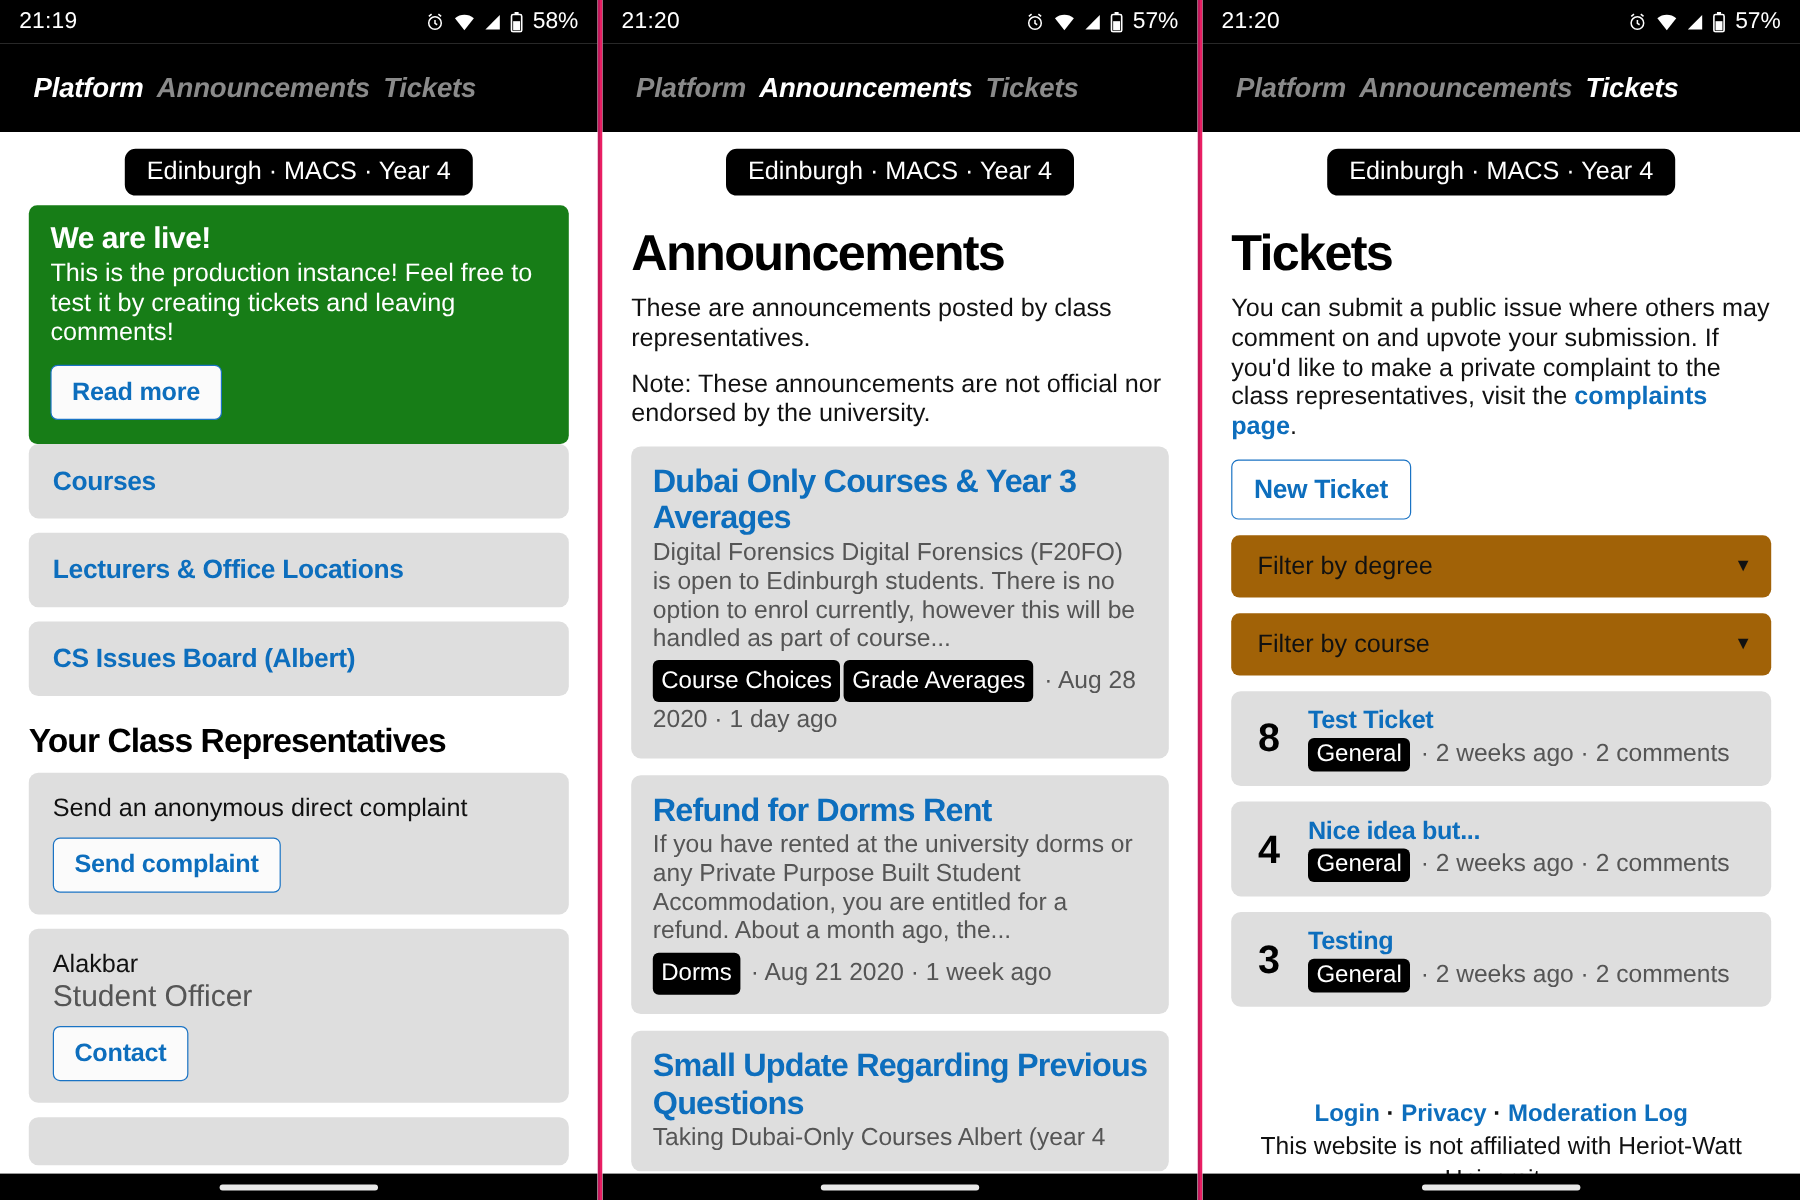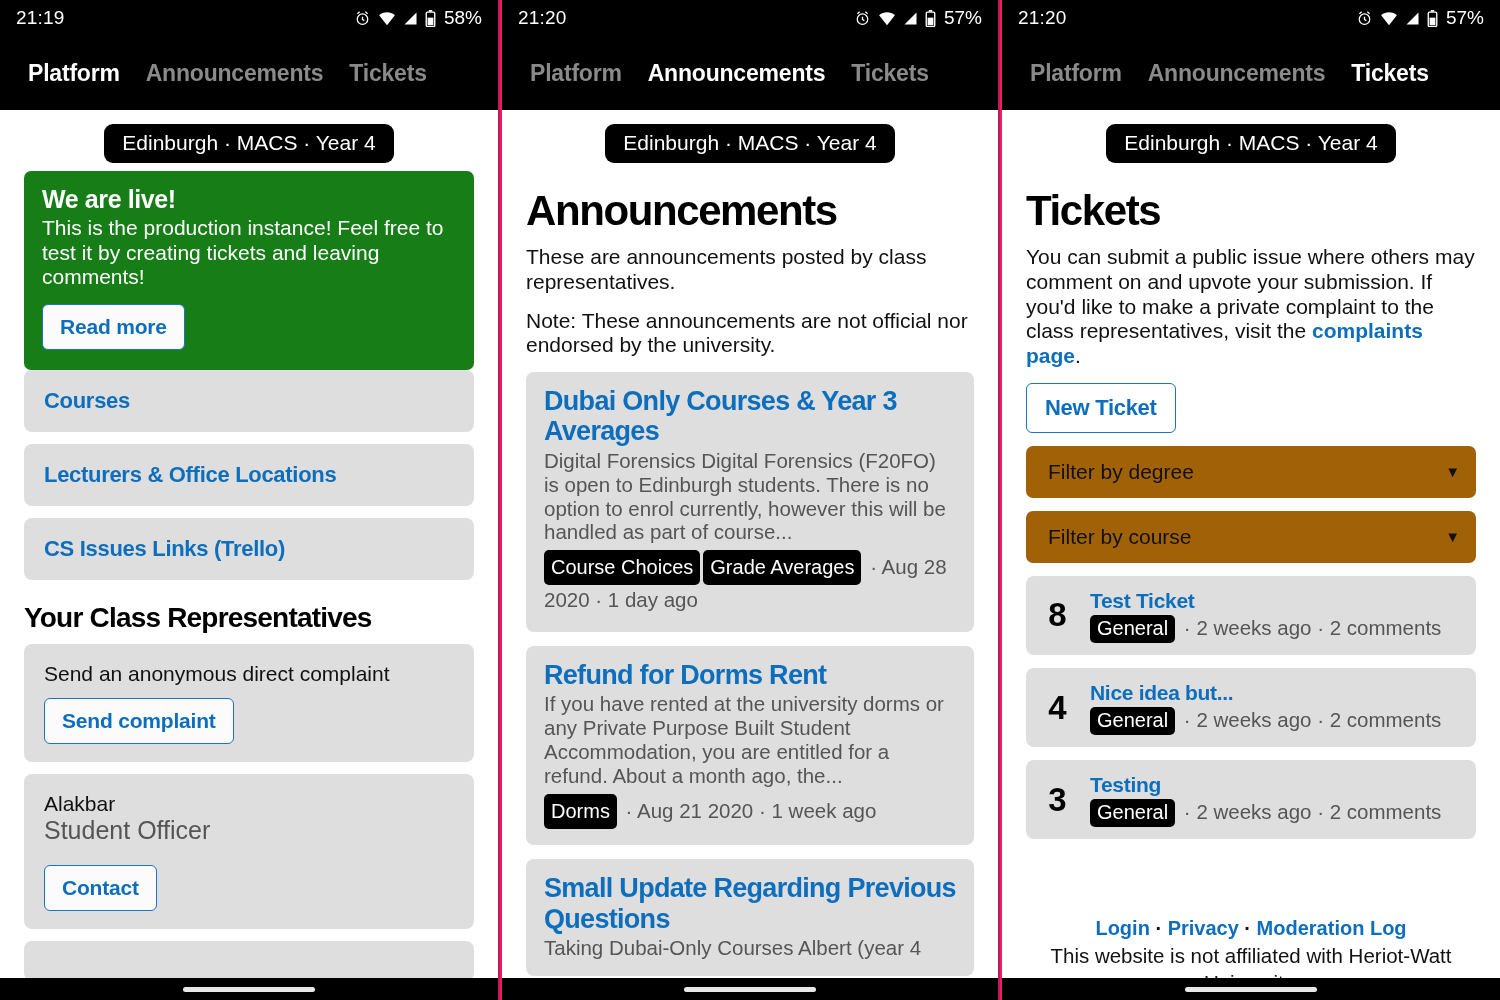--- a/index.html
+++ b/index.html
@@ -28,22 +28,23 @@
     padding: 0 16px; flex: 0 0 36px;
   }
   .clock { font-size: 19px; letter-spacing: .2px; }
   .sysicons { display: flex; align-items: center; gap: 7px; }
   .sysicons svg { display: block; }
   .battpct { font-size: 19px; margin-left: 1px; }
 
   
   .navbar {
     background: #000; flex: 0 0 74px;
-    display: flex; align-items: center; gap: 26px;
+    display: flex; align-items: center; gap: 11px;
     padding: 0 28px;
+    font-style: italic;
   }
   .navitem {
     font-size: 23px; font-weight: bold; color: #8a8a8a;
     letter-spacing: -0.2px; white-space: nowrap; cursor: pointer;
   }
   .navitem.active { color: #ffffff; }
 
   
   .content {
     flex: 1 1 auto; background: #fff;
@@ -204,34 +205,34 @@
       </div>
 
 
       <div class="card">
         <span class="card-link">Courses</span>
       </div>
       <div class="card">
         <span class="card-link">Lecturers &amp; Office Locations</span>
       </div>
       <div class="card">
-        <span class="card-link">CS Issues Links (Trello)</span>
+        <span class="card-link">CS Issues Board (Albert)</span>
       </div>
 
       <div class="sec-h">Your Class Representatives</div>
 
       <div class="card">
         <div class="card-plain">Send an anonymous direct complaint</div>
         <span class="btn-outline" style="margin-top:12px">Send complaint</span>
       </div>
 
       <div class="card">
         <div class="rep-name">Alakbar</div>
         <div class="rep-role">Student Officer</div>
-        <span class="btn-outline" style="margin-top:20px">Contact</span>
+        <span class="btn-outline" style="margin-top:10px">Contact</span>
       </div>
 
       <div class="card" style="height:40px"></div>
     </div>
 
     <div class="gesturebar">
       <div class="gesture-pill"></div>
     </div>
   </div>
 

